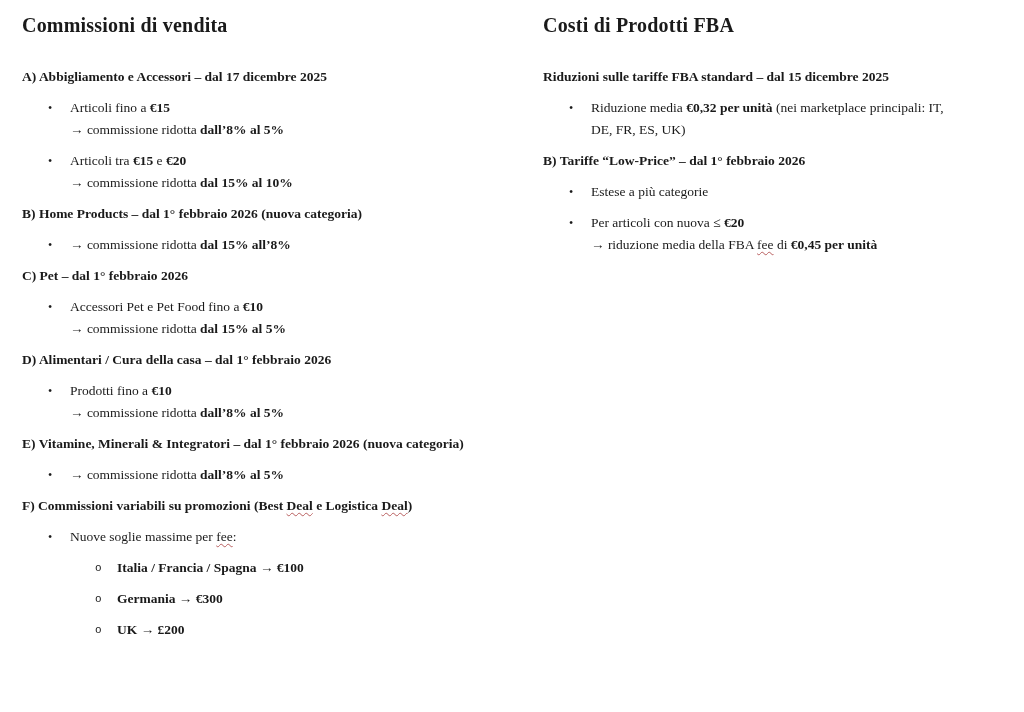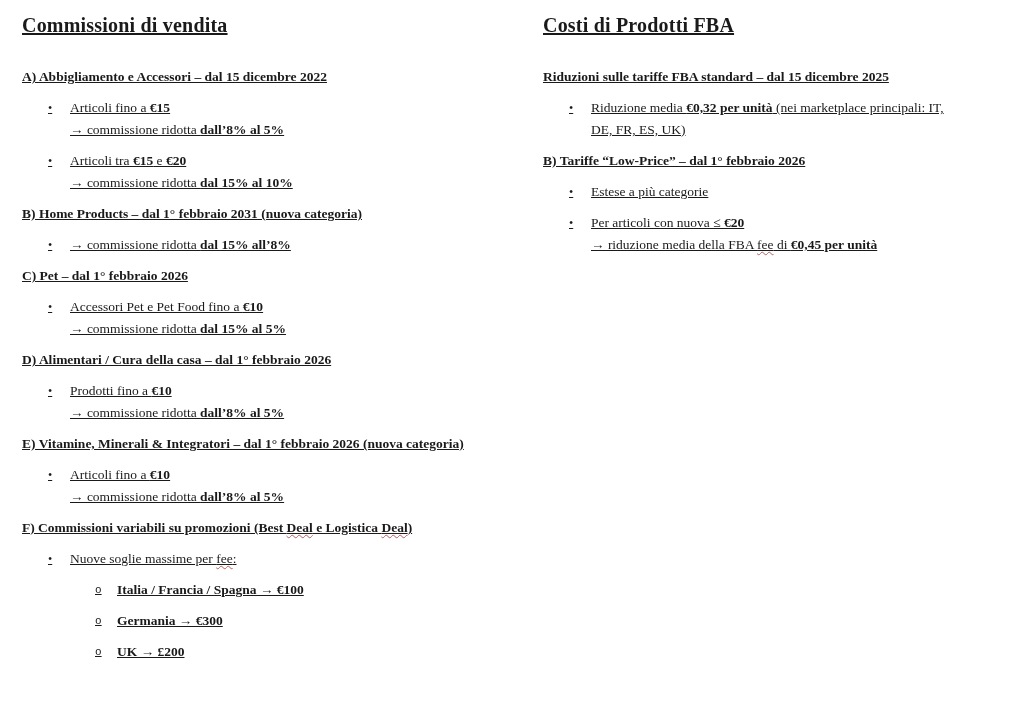--- a/index.html
+++ b/index.html
@@ -17,21 +17,20 @@
     line-height: 22px;
   }
   .page {
     position: relative;
     width: 1024px;
     height: 712px;
   }
   .col {
     position: absolute;
     top: 0;
-    text-decoration: underline;
   }
   .col-left  { left: 22px;  width: 480px; }
   .col-right { left: 543px; width: 478px; }
   .title {
     font-size: 20px;
     line-height: 26px;
     font-weight: bold;
     margin: 12px 0 28px 0;
     letter-spacing: 0.2px;
   }
@@ -65,38 +64,38 @@
     margin-top: 36px;
   }
 </style>
 </head>
 <body>
 
 <div class="page">
   <div class="col col-left">
     <div class="title">Commissioni di vendita</div>
     <div class="sections">
-        <div class="heading"><span>A) Abbigliamento e Accessori – dal 15 dicembre 2022</span></div>
+        <div class="heading"><span>A) Abbigliamento e Accessori – dal 17 dicembre 2025</span></div>
         <div class="items">
           <div class="item">
             <span class="marker">•</span>
             <div class="itext">
               <div class="line"><span>Articoli fino a </span><span class="b">€15</span></div>
               <div class="line"><span>→ commissione ridotta </span><span class="b">dall’8% al 5%</span></div>
             </div>
           </div>
           <div class="item">
             <span class="marker">•</span>
             <div class="itext">
               <div class="line"><span>Articoli tra </span><span class="b">€15</span><span> e </span><span class="b">€20</span></div>
               <div class="line"><span>→ commissione ridotta </span><span class="b">dal 15% al 10%</span></div>
             </div>
           </div>
         </div>
-        <div class="heading"><span>B) Home Products – dal 1° febbraio 2031 (nuova categoria)</span></div>
+        <div class="heading"><span>B) Home Products – dal 1° febbraio 2026 (nuova categoria)</span></div>
         <div class="items">
           <div class="item">
             <span class="marker">•</span>
             <div class="itext">
               <div class="line"><span>→ commissione ridotta </span><span class="b">dal 15% all’8%</span></div>
             </div>
           </div>
         </div>
         <div class="heading"><span>C) Pet – dal 1° febbraio 2026</span></div>
         <div class="items">
@@ -116,21 +115,20 @@
               <div class="line"><span>Prodotti fino a </span><span class="b">€10</span></div>
               <div class="line"><span>→ commissione ridotta </span><span class="b">dall’8% al 5%</span></div>
             </div>
           </div>
         </div>
         <div class="heading"><span>E) Vitamine, Minerali &amp; Integratori – dal 1° febbraio 2026 (nuova categoria)</span></div>
         <div class="items">
           <div class="item">
             <span class="marker">•</span>
             <div class="itext">
-              <div class="line"><span>Articoli fino a </span><span class="b">€10</span></div>
               <div class="line"><span>→ commissione ridotta </span><span class="b">dall’8% al 5%</span></div>
             </div>
           </div>
         </div>
         <div class="heading"><span>F) Commissioni variabili su promozioni (Best </span><span class="sp">Deal</span><span> e Logistica </span><span class="sp">Deal</span><span>)</span></div>
         <div class="items">
           <div class="item">
             <span class="marker">•</span>
             <div class="itext">
               <div class="line"><span>Nuove soglie massime per </span><span class="sp">fee</span><span>:</span></div>

